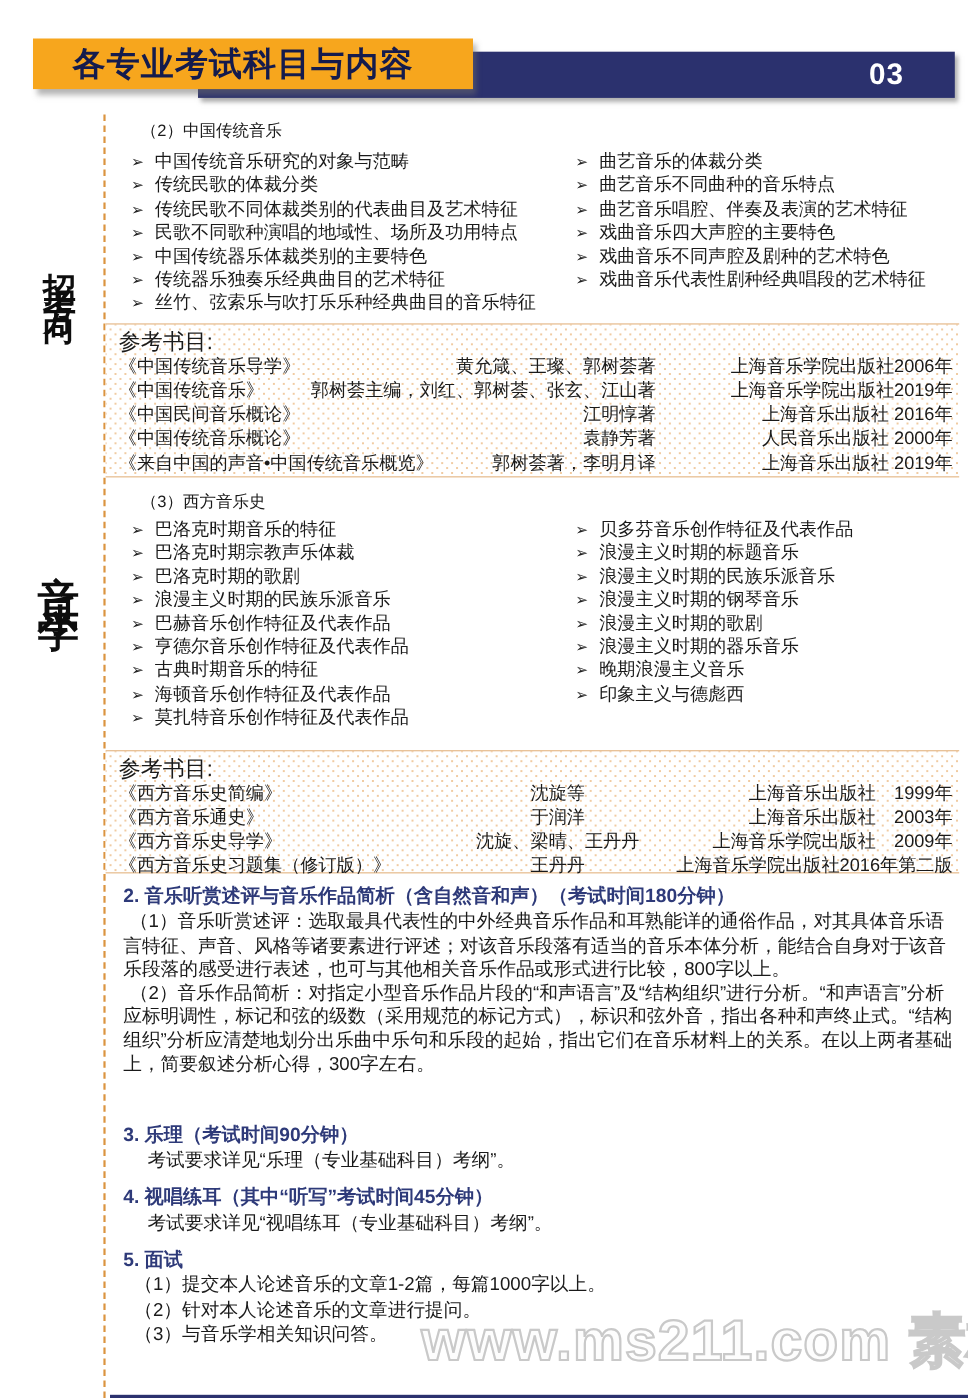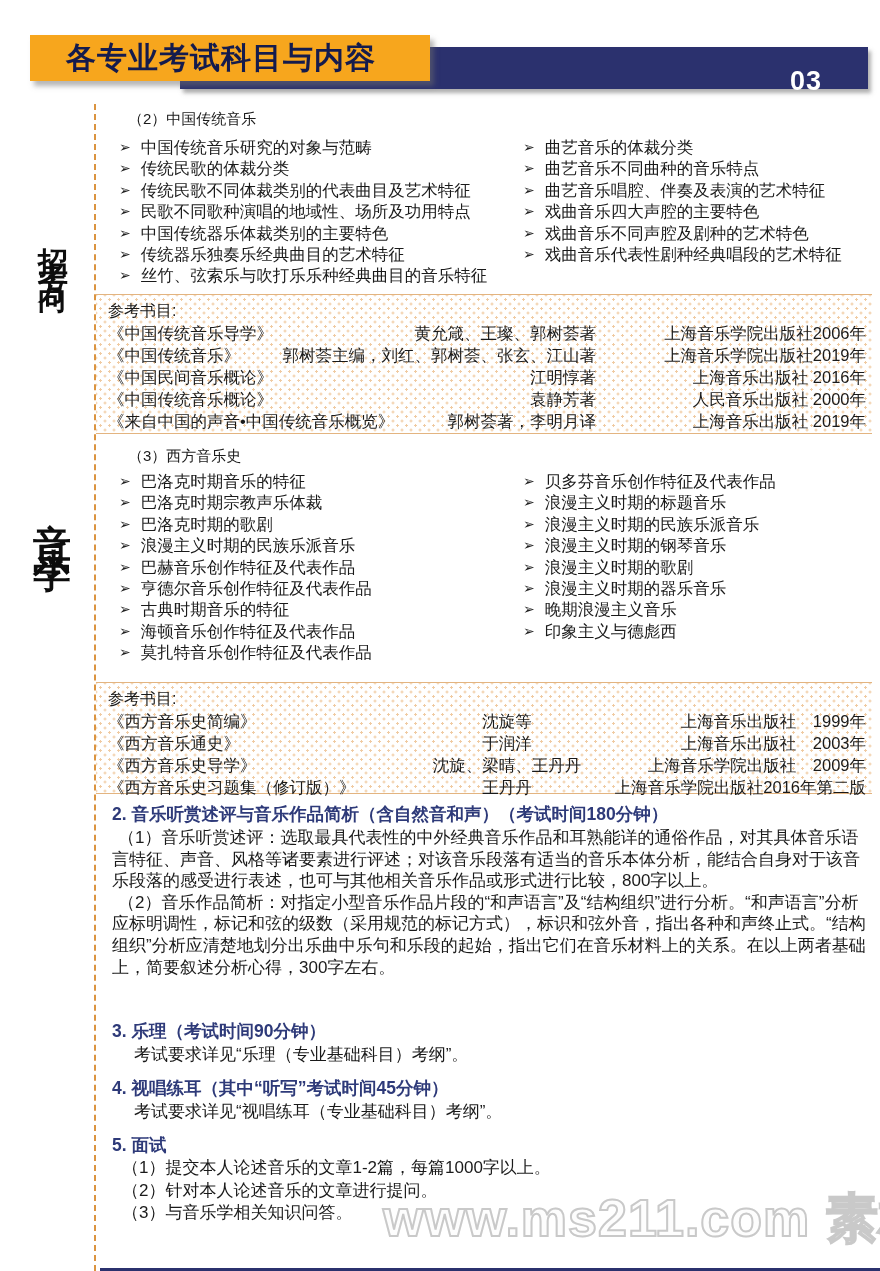--- a/index.html
+++ b/index.html
@@ -7,21 +7,21 @@
     width:880px;height:1271px;position:relative;background:#ffffff;
     font-family:"Liberation Sans","DejaVu Sans",sans-serif;
     color:#1a1a1a;overflow:hidden;
   }
   
   .header-navy{
     position:absolute;left:180px;top:47px;width:688px;height:42px;
     background:#2b316e;box-shadow:3px 4px 4px rgba(110,110,110,.55);z-index:1;
   }
   .page-num{
-    position:absolute;right:46px;top:19px;color:#ffffff;
+    position:absolute;right:46px;top:5px;color:#ffffff;
     font-weight:bold;font-size:27px;letter-spacing:1px;
   }
   .header-orange{
     position:absolute;left:30px;top:35px;width:400px;height:46px;
     background:#f7a61d;box-shadow:4px 5px 5px rgba(110,110,110,.5);z-index:2;
     display:flex;align-items:center;padding-left:36px;box-sizing:border-box;
   }
   .header-orange .title{
     font-size:30px;font-weight:bold;color:#141b4d;letter-spacing:1px;
   }
@@ -56,21 +56,21 @@
     background-color:#ffffff;
     background-image:
       radial-gradient(circle,#f0cba2 1.1px,transparent 1.4px),
       radial-gradient(circle,#f0cba2 1.1px,transparent 1.4px);
     background-size:9px 9px;
     background-position:0 0,4.5px 4.5px;
     font-size:16.5px;line-height:22px;
   }
   .refbox-cn{top:294px;height:140px;}
   .refbox-west{top:682px;height:112px;}
-  .ref-label{font-size:16px;}
+  .ref-label{font-size:20px;}
   .book{display:flex;white-space:nowrap;}
   .bk-author{flex:1;text-align:right;padding-right:52px;}
   .bk-pub{text-align:right;min-width:218px;}
   .refbox-west .bk-title{width:300px;}
   .refbox-west .bk-author{flex:1;text-align:center;padding:0;}
   .refbox-west .bk-pub{min-width:260px;}
   
   .exam{position:absolute;left:112px;width:758px;}
   .exam-h{color:#2e3a79;font-weight:bold;font-size:17.5px;line-height:23px;}
   .exam p{margin:0;font-size:17px;line-height:21.6px;text-indent:6px;}

